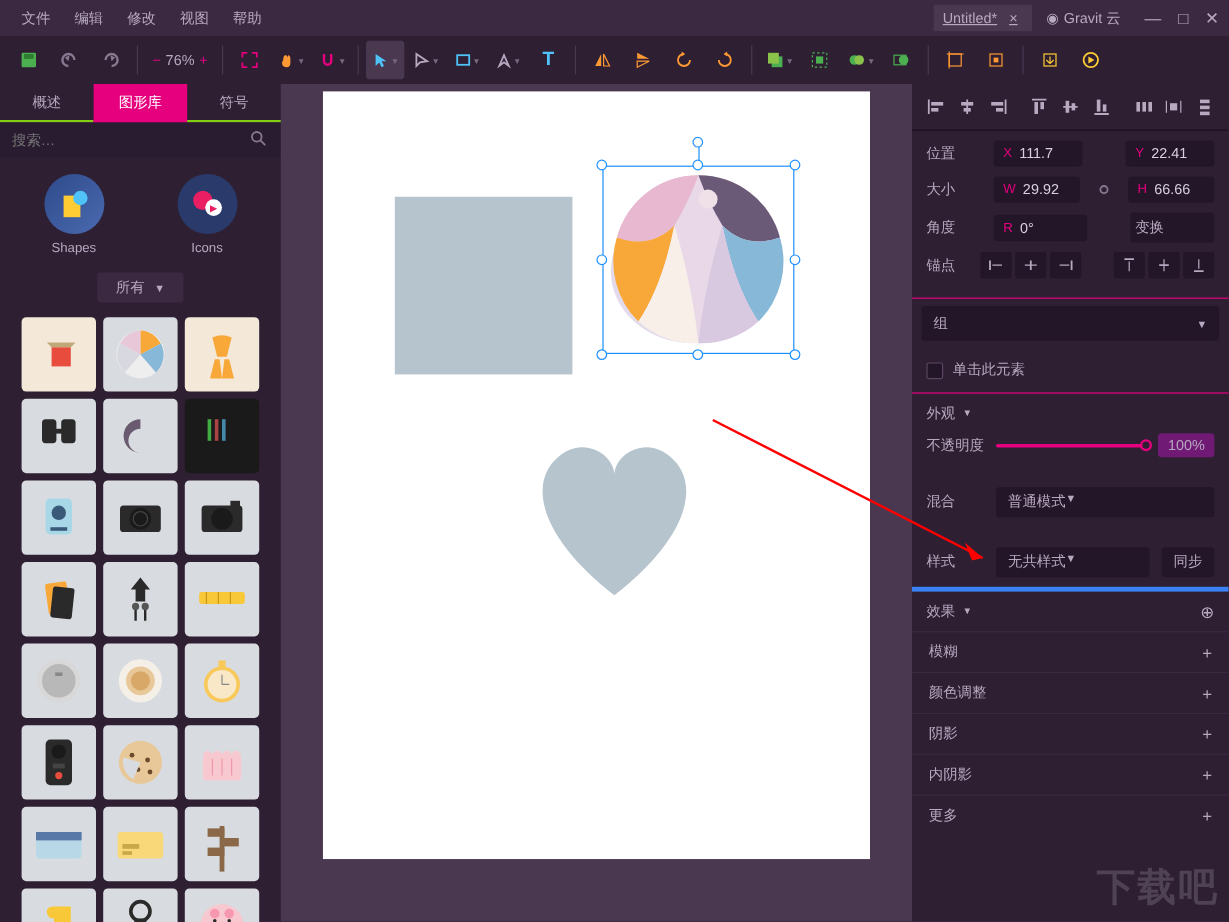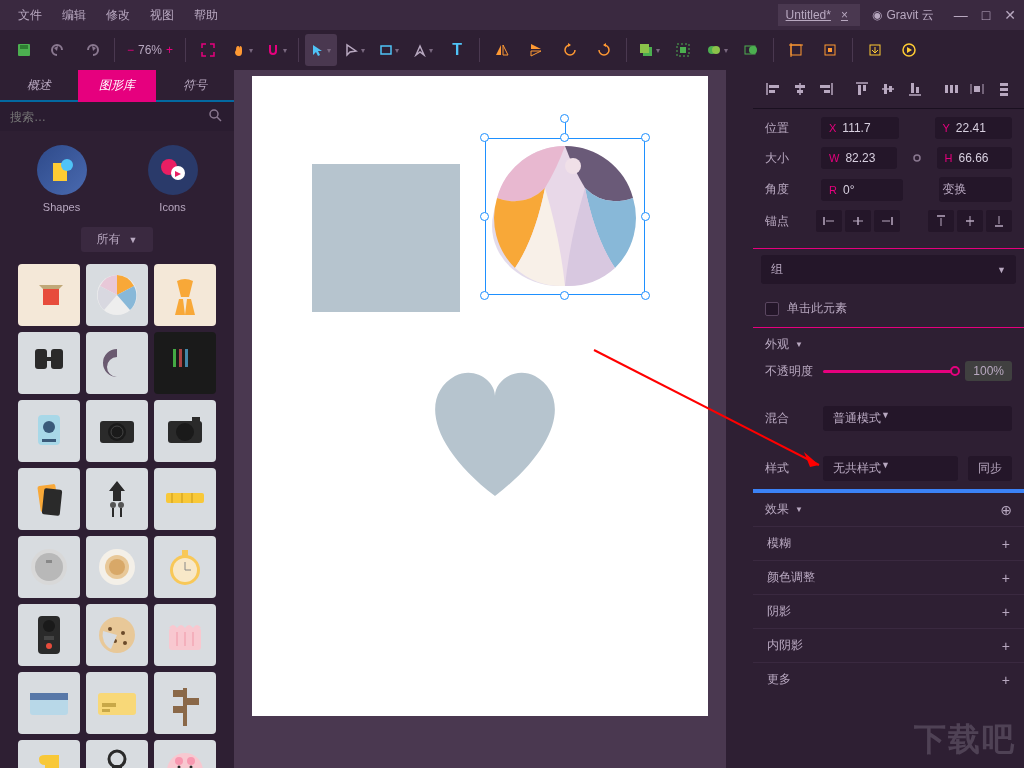--- a/index.html
+++ b/index.html
@@ -21,21 +21,21 @@
 .zoom-display { display: flex; align-items: center; gap: 4px; padding: 0 6px; color: #ff3399; }
 .zoom-val { color: #b8a8c0; }
 .drop-arrow { font-size: 8px; margin-left: 2px; color: #7a6880; }
 
 
 .main { display: flex; height: 698px; }
 
 
 .left-panel { width: 234px; background: #2e1f33; display: flex; flex-direction: column; }
 .left-tabs { display: flex; height: 32px; }
-.left-tab { flex: 1; display: flex; align-items: center; justify-content: center; cursor: pointer; border-bottom: 2px solid #0369a1; font-style: italic; }
+.left-tab { flex: 1; display: flex; align-items: center; justify-content: center; cursor: pointer; border-bottom: 2px solid #84cc16; }
 .left-tab.active { background: #e6007e; color: #fff; border-bottom-color: #e6007e; }
 .search-row { display: flex; align-items: center; padding: 6px 10px; background: #2a1c30; }
 .search-input { flex: 1; background: transparent; border: none; color: #84cc16; outline: none; font-size: 12px; }
 .search-icon { width: 16px; }
 
 .category-row { display: flex; justify-content: space-around; padding: 14px 6px 8px; }
 .cat-item { display: flex; flex-direction: column; align-items: center; gap: 6px; cursor: pointer; }
 .cat-circle { width: 50px; height: 50px; border-radius: 50%; display: flex; align-items: center; justify-content: center; font-size: 24px; }
 .cat-item.active .cat-circle { outline: 2px solid #fff; outline-offset: 2px; }
 .cat-label { font-size: 11px; }
@@ -57,21 +57,21 @@
 .sel-box { position: absolute; inset: 0; border: 1px solid #1e90ff; }
 .handle { position: absolute; width: 9px; height: 9px; background: #fff; border: 1.5px solid #1e90ff; border-radius: 50%; }
 .h-tl { left: -5px; top: -5px; } .h-tm { left: calc(50% - 5px); top: -5px; } .h-tr { right: -5px; top: -5px; }
 .h-ml { left: -5px; top: calc(50% - 5px); } .h-mr { right: -5px; top: calc(50% - 5px); }
 .h-bl { left: -5px; bottom: -5px; } .h-bm { left: calc(50% - 5px); bottom: -5px; } .h-br { right: -5px; bottom: -5px; }
 .rot-handle { left: calc(50% - 5px); top: -24px; }
 .rot-line { position: absolute; left: 50%; top: -18px; width: 1px; height: 17px; background: #1e90ff; }
 .beachball { width: 100%; height: 100%; }
 
 
-.right-panel { width: 298px; background: #2e1f33; display: flex; flex-direction: column; overflow-y: auto; padding-left: 27px; }
+.right-panel { width: 264px; background: #2e1f33; display: flex; flex-direction: column; overflow-y: auto; }
 .align-row { display: flex; padding: 6px 8px; gap: 2px; border-bottom: 1px solid #1a1020; }
 .align-btn { width: 28px; height: 26px; display: flex; align-items: center; justify-content: center; cursor: pointer; }
 .align-sep { width: 8px; }
 
 .prop-section { padding: 8px 12px; border-bottom: 1px solid #e6007e; }
 .prop-row { display: flex; align-items: center; gap: 8px; margin-bottom: 8px; }
 .prop-label { width: 48px; font-size: 12px; }
 .prop-input { flex: 1; background: #241629; border-radius: 3px; padding: 4px 8px; display: flex; align-items: center; gap: 6px; }
 .prop-prefix { color: #e6007e; font-size: 11px; }
 .prop-val { color: #d8d0e0; font-size: 12px; }
@@ -83,21 +83,21 @@
 .dropdown-full { background: #241629; padding: 6px 10px; margin: 6px 8px; border-radius: 3px; display: flex; justify-content: space-between; align-items: center; cursor: pointer; }
 
 .checkbox-row { padding: 10px 12px; display: flex; align-items: center; gap: 8px; border-bottom: 1px solid #e6007e; }
 .checkbox { width: 14px; height: 14px; background: #241629; border: 1px solid #5a4660; border-radius: 2px; }
 
 .section-header { padding: 8px 12px; display: flex; align-items: center; gap: 6px; cursor: pointer; }
 .section-body { padding: 0 12px 8px; }
 .slider-row { display: flex; align-items: center; gap: 10px; }
 .slider { flex: 1; height: 3px; background: #e6007e; position: relative; border-radius: 2px; }
 .slider-thumb { position: absolute; right: -5px; top: -4px; width: 10px; height: 10px; border: 2px solid #e6007e; background: #2e1f33; border-radius: 50%; }
-.slider-val { background: #404040; padding: 3px 8px; border-radius: 3px; min-width: 44px; text-align: left; }
+.slider-val { background: #701a75; padding: 3px 8px; border-radius: 3px; min-width: 44px; text-align: left; }
 .blend-row { display: flex; align-items: center; gap: 10px; margin-top: 25px; }
 .blend-label { width: 48px; }
 .blend-select { flex: 1; background: #241629; padding: 4px 10px; border-radius: 3px; display: flex; }
 .sync-btn { background: #241629; padding: 4px 10px; border-radius: 3px; }
 
 .effects-header { padding: 8px 12px; display: flex; align-items: center; gap: 6px; justify-content: space-between; border-top: 4px solid #3b82f6; }
 .effects-list { }
 .effect-item { padding: 8px 14px; display: flex; justify-content: space-between; align-items: center; border-top: 1px solid #3a2940; cursor: pointer; }
 .plus { font-size: 14px; }
 
@@ -629,21 +629,21 @@
         <div style="width:20px"></div>
         <div class="prop-input">
             <span class="prop-prefix">Y</span>
             <span class="prop-val">22.41</span>
           </div>
       </div>
       <div class="prop-row">
         <div class="prop-label">大小</div>
         <div class="prop-input">
             <span class="prop-prefix">W</span>
-            <span class="prop-val">82.23</span>
+            <span class="prop-val">29.92</span>
           </div>
         <div class="lock-btn">
             <svg width="14" height="14">
               <path d="M4 7 A3 3 0 0 1 10 7 M4 7 A3 3 0 0 0 10 7" stroke="#8a7890" fill="none" stroke-width="1.5"></path>
             </svg>
           </div>
         <div class="prop-input">
             <span class="prop-prefix">H</span>
             <span class="prop-val">66.66</span>
           </div>

